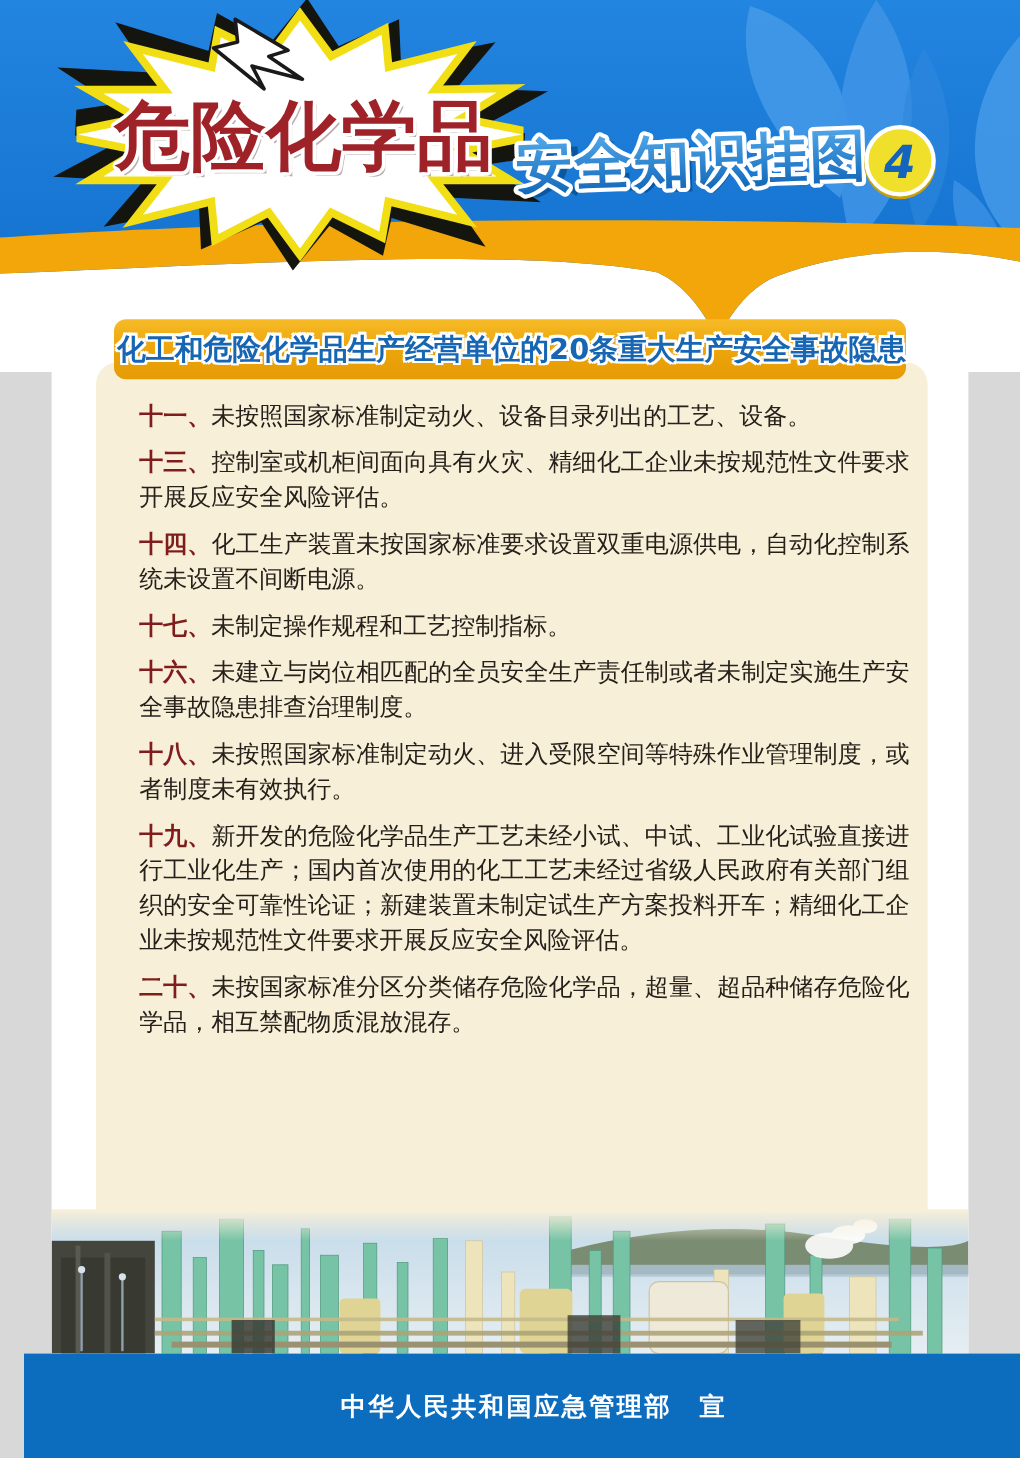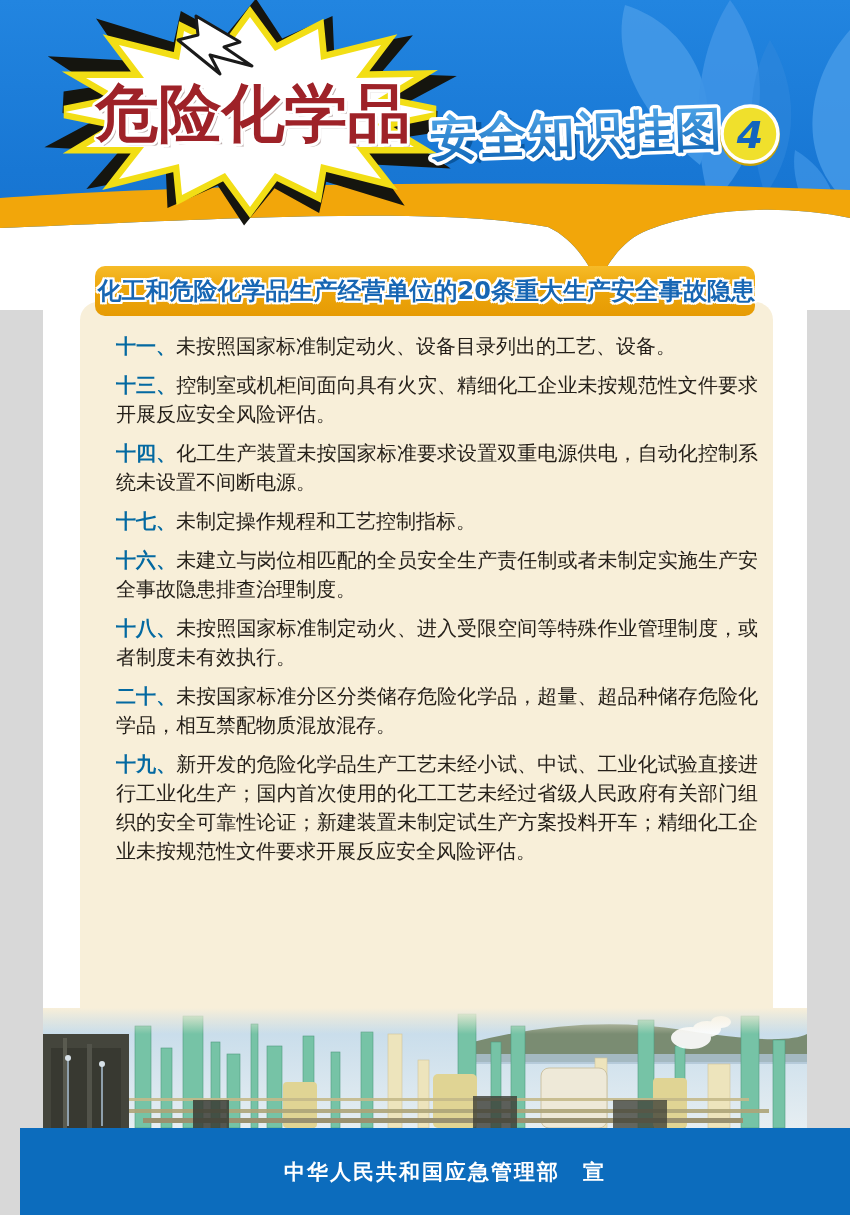--- a/index.html
+++ b/index.html
@@ -24,21 +24,21 @@
   .section-bar{position:absolute;top:266px;left:95px;width:660px;height:50px;border-radius:10px;
     background:linear-gradient(180deg,#F6BB28 0%,#EDA60C 45%,#E69B04 100%);z-index:6;
     display:flex;align-items:center;justify-content:flex-end;}
   .section-bar span{font-size:24px;font-weight:bold;color:#1766B3;letter-spacing:0px;white-space:nowrap;
     text-shadow:-2px -2px 0 #fff,2px -2px 0 #fff,-2px 2px 0 #fff,2px 2px 0 #fff,
                 -2px 0 0 #fff,2px 0 0 #fff,0 -2px 0 #fff,0 2px 0 #fff;}
 
   
   .list{position:absolute;top:332px;left:116px;width:642px;z-index:5;}
   .list p{margin:0 0 10px 0;font-size:20px;line-height:29px;color:#25201A;text-align:justify;}
-  .list .num{color:#0369a1;font-weight:bold;}
+  .list .num{color:#7f1d1d;font-weight:bold;}
 
   
   .photo{position:absolute;top:1008px;left:43px;width:764px;height:120px;z-index:4;}
   .photo-fade{position:absolute;top:1008px;left:43px;width:764px;height:26px;z-index:5;
     background:linear-gradient(180deg,#F8EFD9 0%,rgba(248,239,217,0) 100%);}
 
   
   .footer{position:absolute;top:1128px;left:0;width:850px;height:87px;background:#0C6CBD;z-index:6;
     display:flex;align-items:center;justify-content:center;margin-left:20px;}
   .footer span{color:#FFFFFF;font-size:21px;font-weight:bold;letter-spacing:2px;}
@@ -75,22 +75,22 @@
     <span>化工和危险化学品生产经营单位的20条重大生产安全事故隐患</span>
   </div>
 
   <div class="list">
     <p><span class="num">十一、</span><span>未按照国家标准制定动火、设备目录列出的工艺、设备。</span></p>
     <p><span class="num">十三、</span><span>控制室或机柜间面向具有火灾、精细化工企业未按规范性文件要求开展反应安全风险评估。</span></p>
     <p><span class="num">十四、</span><span>化工生产装置未按国家标准要求设置双重电源供电，自动化控制系统未设置不间断电源。</span></p>
     <p><span class="num">十七、</span><span>未制定操作规程和工艺控制指标。</span></p>
     <p><span class="num">十六、</span><span>未建立与岗位相匹配的全员安全生产责任制或者未制定实施生产安全事故隐患排查治理制度。</span></p>
     <p><span class="num">十八、</span><span>未按照国家标准制定动火、进入受限空间等特殊作业管理制度，或者制度未有效执行。</span></p>
+    <p><span class="num">十九、</span><span>新开发的危险化学品生产工艺未经小试、中试、工业化试验直接进行工业化生产；国内首次使用的化工工艺未经过省级人民政府有关部门组织的安全可靠性论证；新建装置未制定试生产方案投料开车；精细化工企业未按规范性文件要求开展反应安全风险评估。</span></p>
     <p><span class="num">二十、</span><span>未按国家标准分区分类储存危险化学品，超量、超品种储存危险化学品，相互禁配物质混放混存。</span></p>
-    <p><span class="num">十九、</span><span>新开发的危险化学品生产工艺未经小试、中试、工业化试验直接进行工业化生产；国内首次使用的化工工艺未经过省级人民政府有关部门组织的安全可靠性论证；新建装置未制定试生产方案投料开车；精细化工企业未按规范性文件要求开展反应安全风险评估。</span></p>
   </div>
 
   <svg class="photo" viewBox="0 0 764 120" preserveAspectRatio="none">
     <defs>
       <linearGradient id="sky" x1="0" y1="0" x2="0" y2="1">
         <stop offset="0" stop-color="#C2D9E9"></stop>
           <stop offset="1" stop-color="#E6EEF2"></stop>
       </linearGradient>
     </defs>
     <rect x="0" y="0" width="764" height="120" fill="url(#sky)"></rect>

